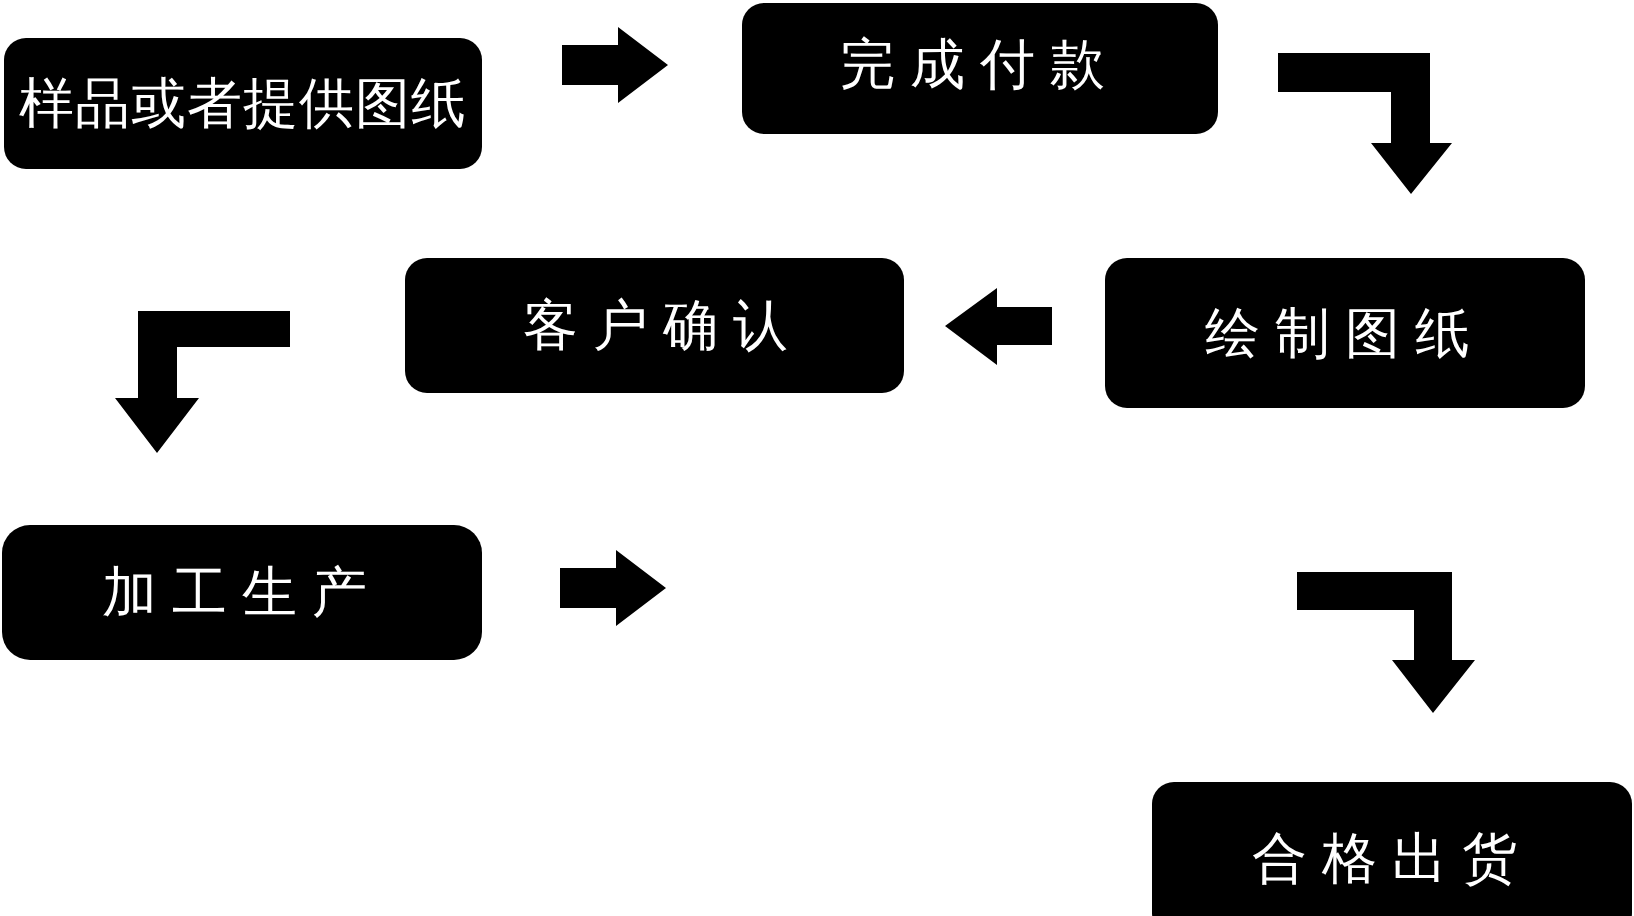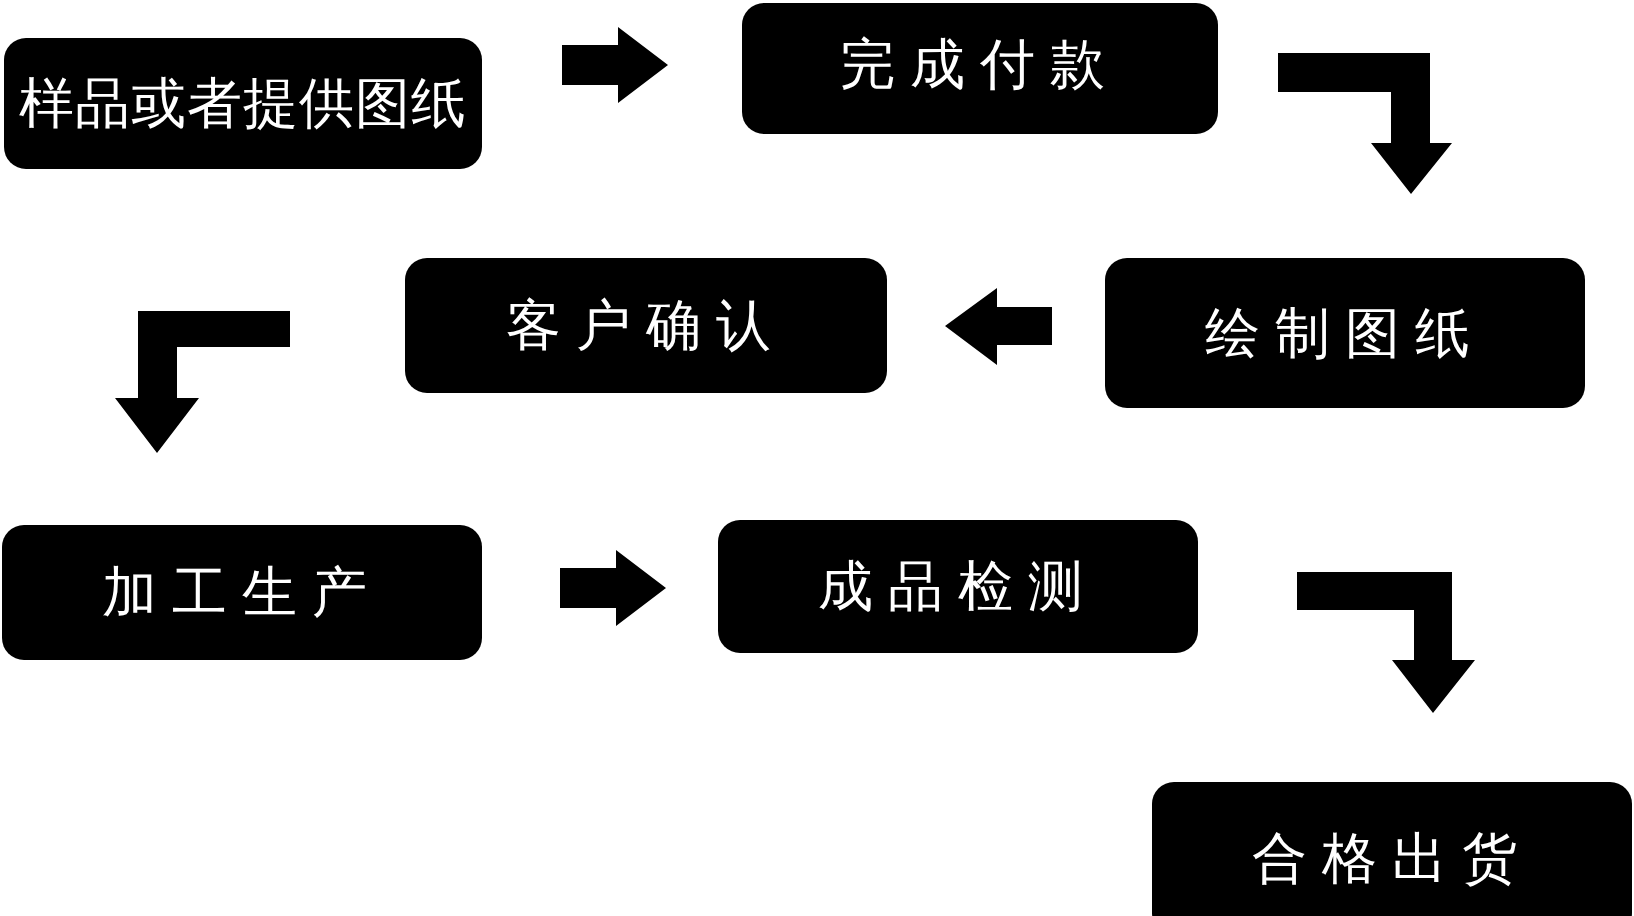--- a/index.html
+++ b/index.html
@@ -50,31 +50,28 @@
   </div>
 
   <div class="node spaced" style="left:742px; top:3px; width:476px; height:131px;font-family:Liberation Mono, monospace;">
     <span>完成付款</span>
   </div>
 
   <div class="node spaced" style="left:1105px; top:258px; width:480px; height:150px;">
     <span>绘制图纸</span>
   </div>
 
-  <div class="node spaced" style="left:405px; top:258px; width:482px; height:135px;">
+  <div class="node spaced" style="left:405px; top:258px; width:482px; height:135px;padding-left:17px;">
     <span>客户确认</span>
   </div>
 
-  <div class="node spaced" style="left:2px; top:525px; width:480px; height:135px;">
+  <div class="node spaced" style="left:2px; top:525px; width:480px; height:135px;border-radius:28px;">
     <span>加工生产</span>
   </div>
 
-  <div class="node spaced" style="left:718px; top:520px; width:480px; height:133px;">
-    <span>成品检测</span>
-  </div>
 
   <div class="node spaced" style="left:1152px; top:782px; width:480px; height:153px;">
     <span>合格出货</span>
   </div>
 
   <svg class="arrow-layer" viewBox="0 0 1634 916" xmlns="http://www.w3.org/2000/svg">
     <polygon points="562,45 618,45 618,27 668,65 618,103 618,85 562,85"></polygon>
     <polygon points="1278,53 1430,53 1430,143 1452,143 1411,194 1371,143 1391,143 1391,92 1278,92"></polygon>
     <polygon points="945,326 997,288 997,307 1052,307 1052,345 997,345 997,365"></polygon>
     <polygon points="290,311 290,347 177,347 177,398 199,398 157,453 115,398 138,398 138,311"></polygon>

